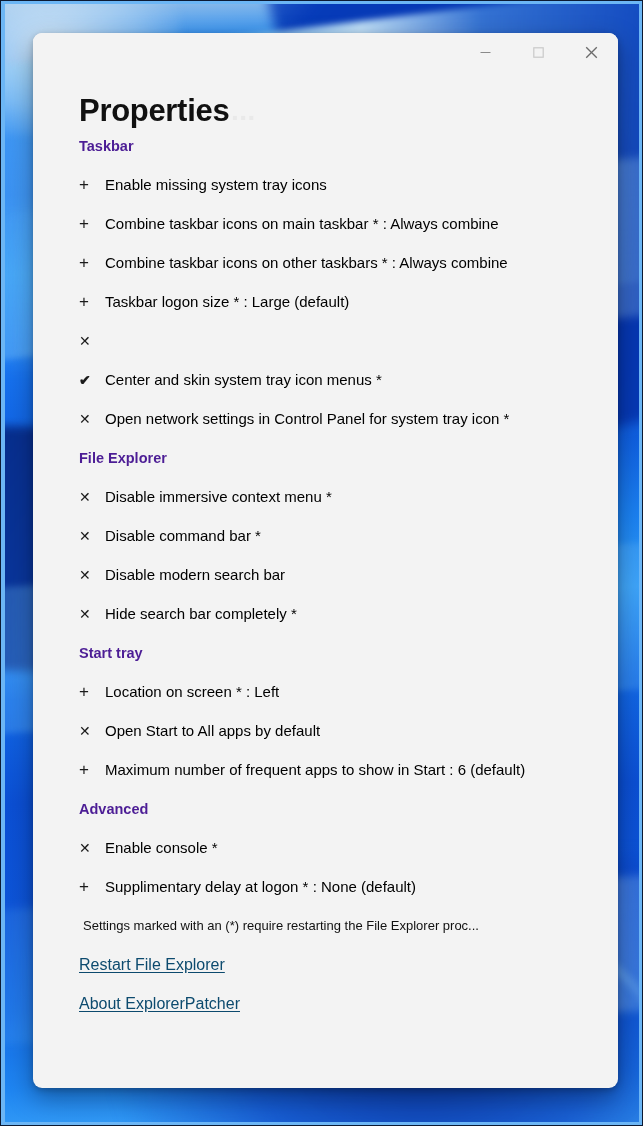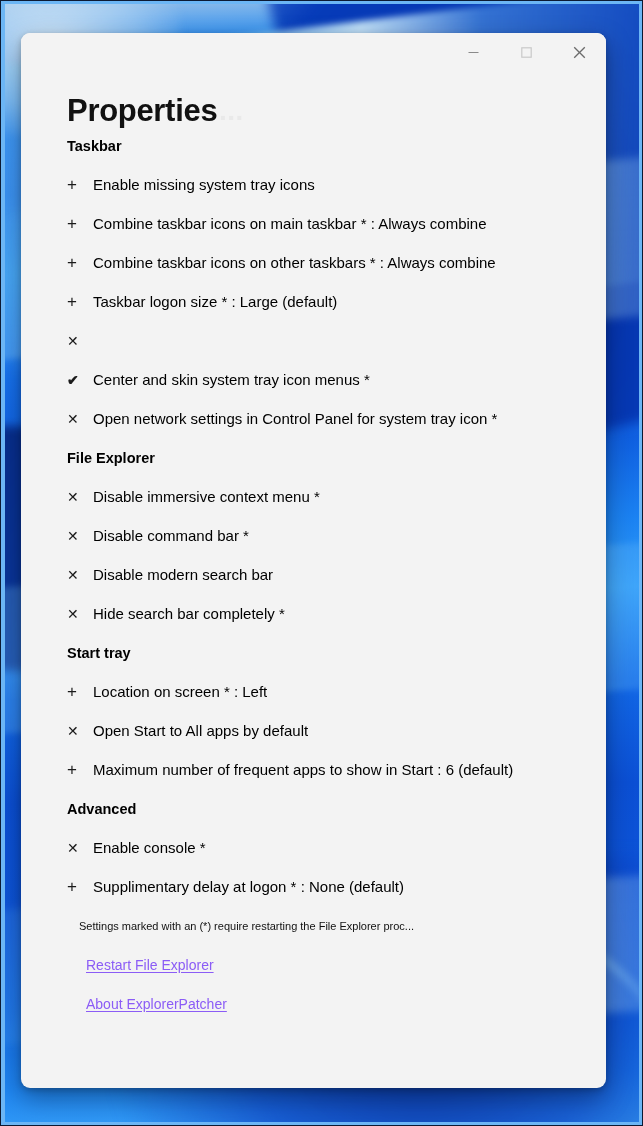--- a/index.html
+++ b/index.html
@@ -127,21 +127,21 @@
   .screen-frame-dark {
     position: absolute; inset: 0;
     border: 1px solid #0c1a33;
     pointer-events: none;
     z-index: 61;
   }
 
   
   #window {
     position: absolute;
-    left: 21px; top: 33px;
+    left: 33px; top: 33px;
     width: 585px; height: 1055px;
     background: #f3f3f3;
     border-radius: 9px;
     box-shadow: 0 10px 26px rgba(0,0,0,.34), 0 2px 6px rgba(0,0,0,.22);
     overflow: hidden;
     z-index: 20;
   }
 
   
   .titlebar {
@@ -182,21 +182,21 @@
     font-size: 28px;
     font-weight: 600;
     color: rgba(120,120,120,.07);
     letter-spacing: .5px;
     white-space: nowrap;
   }
 
   .section-head {
     font-size: 14.5px;
     font-weight: 700;
-    color: #000000;
+    color: #4c1d95;
     margin: 0 0 0 24px;
     height: 39px;
     display: flex;
     align-items: center;
   }
   .opt-row {
     display: flex;
     align-items: center;
     height: 39px;
     margin-left: 24px;
@@ -218,39 +218,38 @@
   .opt-label {
     font-size: 15px;
     color: #000000;
     white-space: nowrap;
     overflow: hidden;
   }
   .note-row {
     height: 39px;
     display: flex;
     align-items: center;
-    margin-left: 36px;
-    font-size: 11px;
+    margin-left: 28px;
+    font-size: 13px;
     color: #111;
     white-space: nowrap;
     overflow: hidden;
   }
   .link-row {
     height: 39px;
     display: flex;
     align-items: center;
     margin-left: 24px;
   }
   .link-row a {
-    font-size: 14px;
-    color: #8b5cf6;
+    font-size: 16px;
+    color: #0c4a6e;
     text-decoration: underline;
     text-underline-offset: 2px;
     cursor: pointer;
-    margin-left: 19px;
   }
 </style>
 </head>
 <body>
 
 <div id="desktop">
   <div class="wp-layer wp-base"></div>
   <div class="wp-haze"></div>
   <div class="wp-petal1"></div>
   <div class="wp-sweep1"></div>

